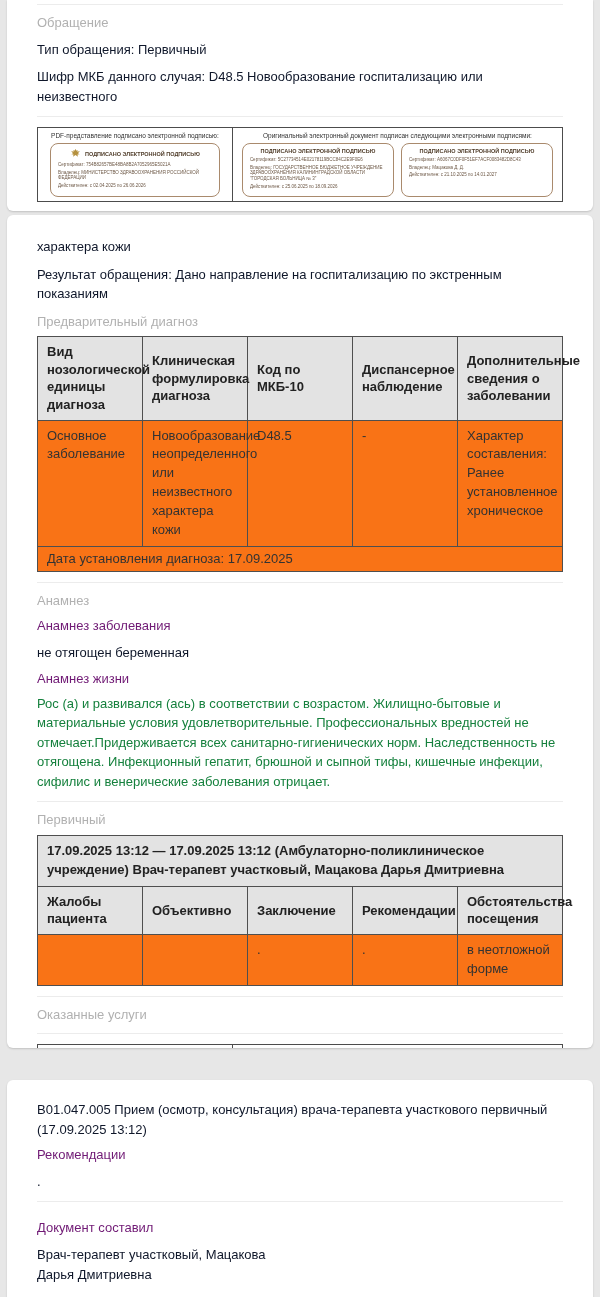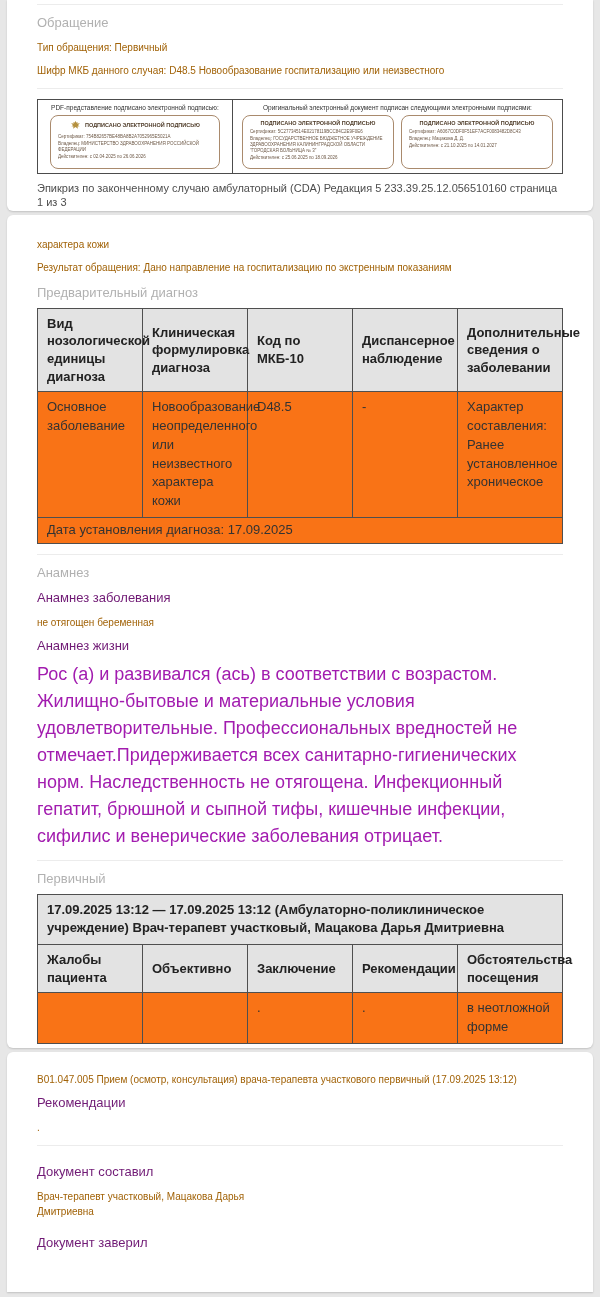--- a/index.html
+++ b/index.html
@@ -9,28 +9,28 @@
     font-family:"Liberation Sans","DejaVu Sans",sans-serif;
     color:#3f3f3f;
     -webkit-font-smoothing:antialiased;
   }
   .card{
     margin:0 7px;background:#ffffff;border-radius:6px;
     box-shadow:0 1px 2px rgba(0,0,0,.16);
     padding:0 30px;box-sizing:border-box;overflow:hidden;position:relative;
   }
   .card--first{border-radius:0 0 6px 6px;height:211px;margin-bottom:4px;}
-  .card--mid{height:833px;margin-bottom:4px;padding-top:10px;}
+  .card--mid{height:833px;margin-bottom:32px;padding-top:10px;}
   .card--last{border-radius:6px 6px 0 0;height:240px;padding-top:12px;}
   hr.rule{border:none;border-top:1px solid #ececec;margin:10px 0;}
   hr.rule--top{margin:4px 0 6px 0;}
   .section-label{font-size:13px;color:#b1b1b1;margin:10px 0 6px 0;line-height:1.3;}
   .sub-label{font-size:13px;color:#701a75;margin:8px 0 5px 0;line-height:1.3;}
-  .text-line{font-size:10px;line-height:1.5;margin:8px 0;color:#a16207;}
-  .paragraph{font-size:18px;line-height:1.5;margin:6px 0 8px 0;color:#a21caf;}
+  .text-line{font-size:13px;line-height:1.5;margin:8px 0;color:#0f172a;}
+  .paragraph{font-size:13px;line-height:1.5;margin:6px 0 8px 0;color:#15803d;}
   .page-footer{font-size:11px;color:#4d4d4d;margin-top:7px;line-height:1.3;}
 
   
   .sig-block{display:flex;border:1px solid #4c4c4c;height:73px;background:#fff;}
   .sig-left{width:37%;border-right:1px solid #4c4c4c;display:flex;flex-direction:column;}
   .sig-right{flex:1;display:flex;flex-direction:column;}
   .sig-col-header{font-size:6.5px;color:#333;text-align:center;padding:4px 6px 1px 6px;line-height:1.2;}
   .stamp{border:1px solid #a98a6d;border-radius:8px;background:#fff;padding:2px 7px 3px 7px;}
   .sig-left .stamp{margin:2px 12px 4px 12px;flex:1;}
   .stamp-row{display:flex;gap:7px;margin:2px 9px 4px 9px;flex:1;}

